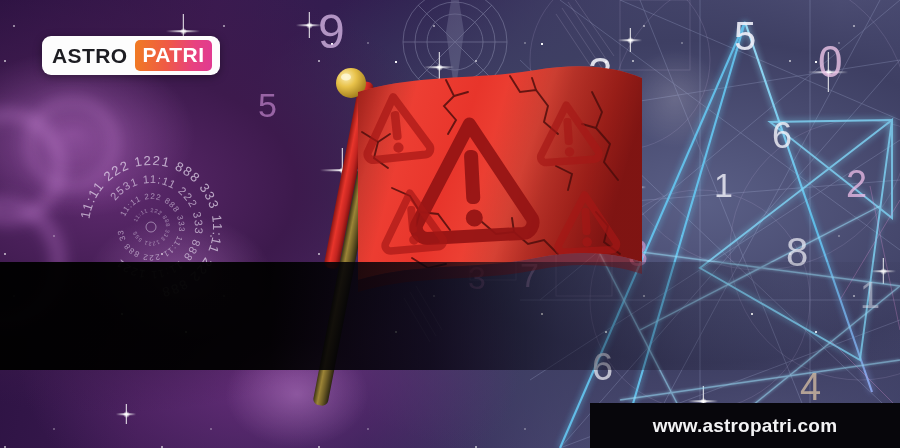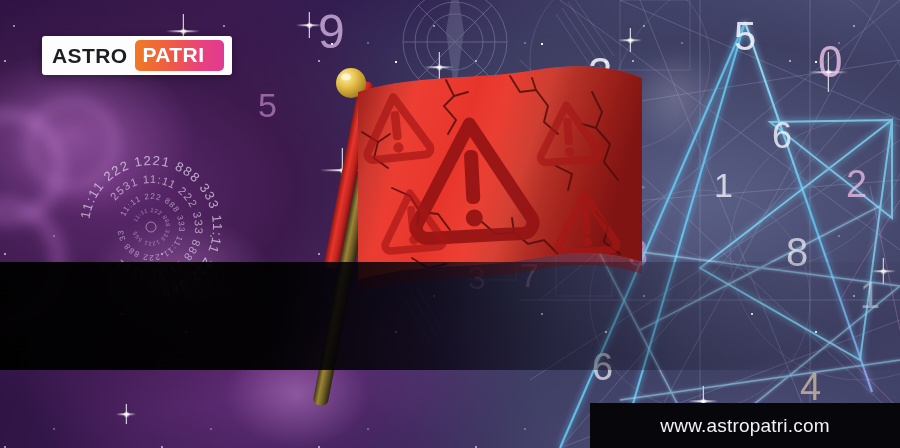--- a/index.html
+++ b/index.html
@@ -102,34 +102,34 @@
 
   
   .flag-art { position:absolute; left:296px; top:62px; width:352px; height:350px; }
   .flag-art svg { width:100%; height:100%; overflow:visible; }
 
   
   .logo {
     position:absolute; left:42px; top:36px;
     height:39px; padding:0 8px 0 10px;
     background:#fdfdfd;
-    border-radius:3px;
+    border-radius:9px;
     display:flex; align-items:center; gap:7px;
     box-shadow:0 2px 9px rgba(0,0,0,.35);
   }
   .logo-astro {
     font-size:21px; font-weight:700; letter-spacing:.4px;
     color:#1d1d22;
   }
   .logo-patri {
     font-size:21px; font-weight:700; letter-spacing:.4px;
     color:#fff;
     background:linear-gradient(95deg,#f07b22 0%,#ef5a46 42%,#e8417f 75%,#e03a92 100%);
     border-radius:5px;
-    padding:3px 20px 4px 8px;
+    padding:3px 8px 4px 8px;
   }
 
   
   .title-band {
     position:absolute; left:0; top:262px; width:900px; height:108px;
     background:linear-gradient(90deg,
       rgba(0,0,0,.97) 0%,
       rgba(0,0,0,.95) 30%,
       rgba(5,4,14,.80) 48%,
       rgba(12,10,26,.48) 62%,
@@ -144,21 +144,21 @@
     text-shadow:0 1px 4px rgba(0,0,0,.6);
   }
 
   
   .url-bar {
     position:absolute; left:590px; top:403px; width:310px; height:45px;
     background:#07060b;
     display:flex; align-items:center; justify-content:center;
   }
   .url-text {
-    font-size:19px; font-weight:400; color:#f2f2f4;
+    font-size:19px; font-weight:700; color:#f2f2f4;
     letter-spacing:.2px;
   }
 </style>
 </head>
 <body>
 
 <div class="banner">
 
   <div class="bg-base"></div>
   <div class="bg-nebula"></div>

